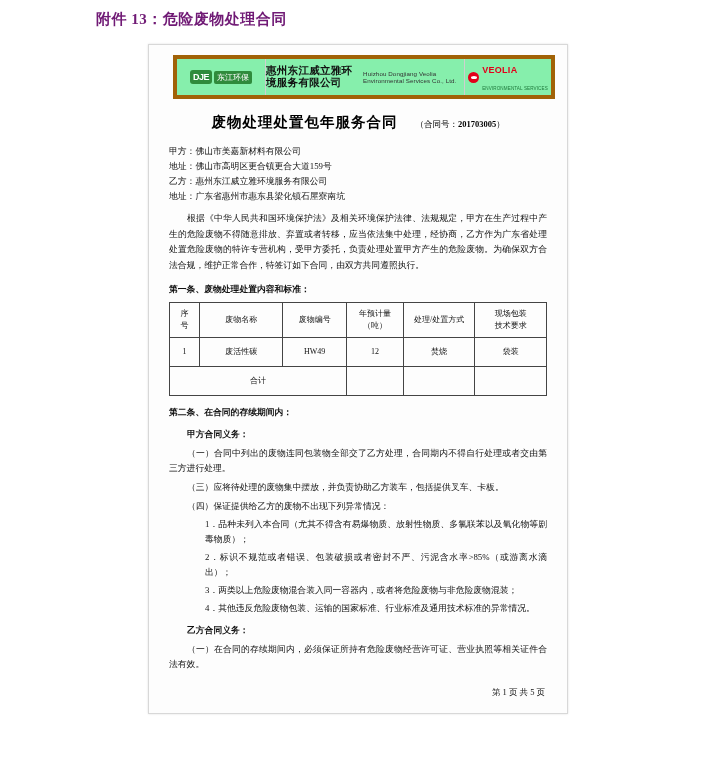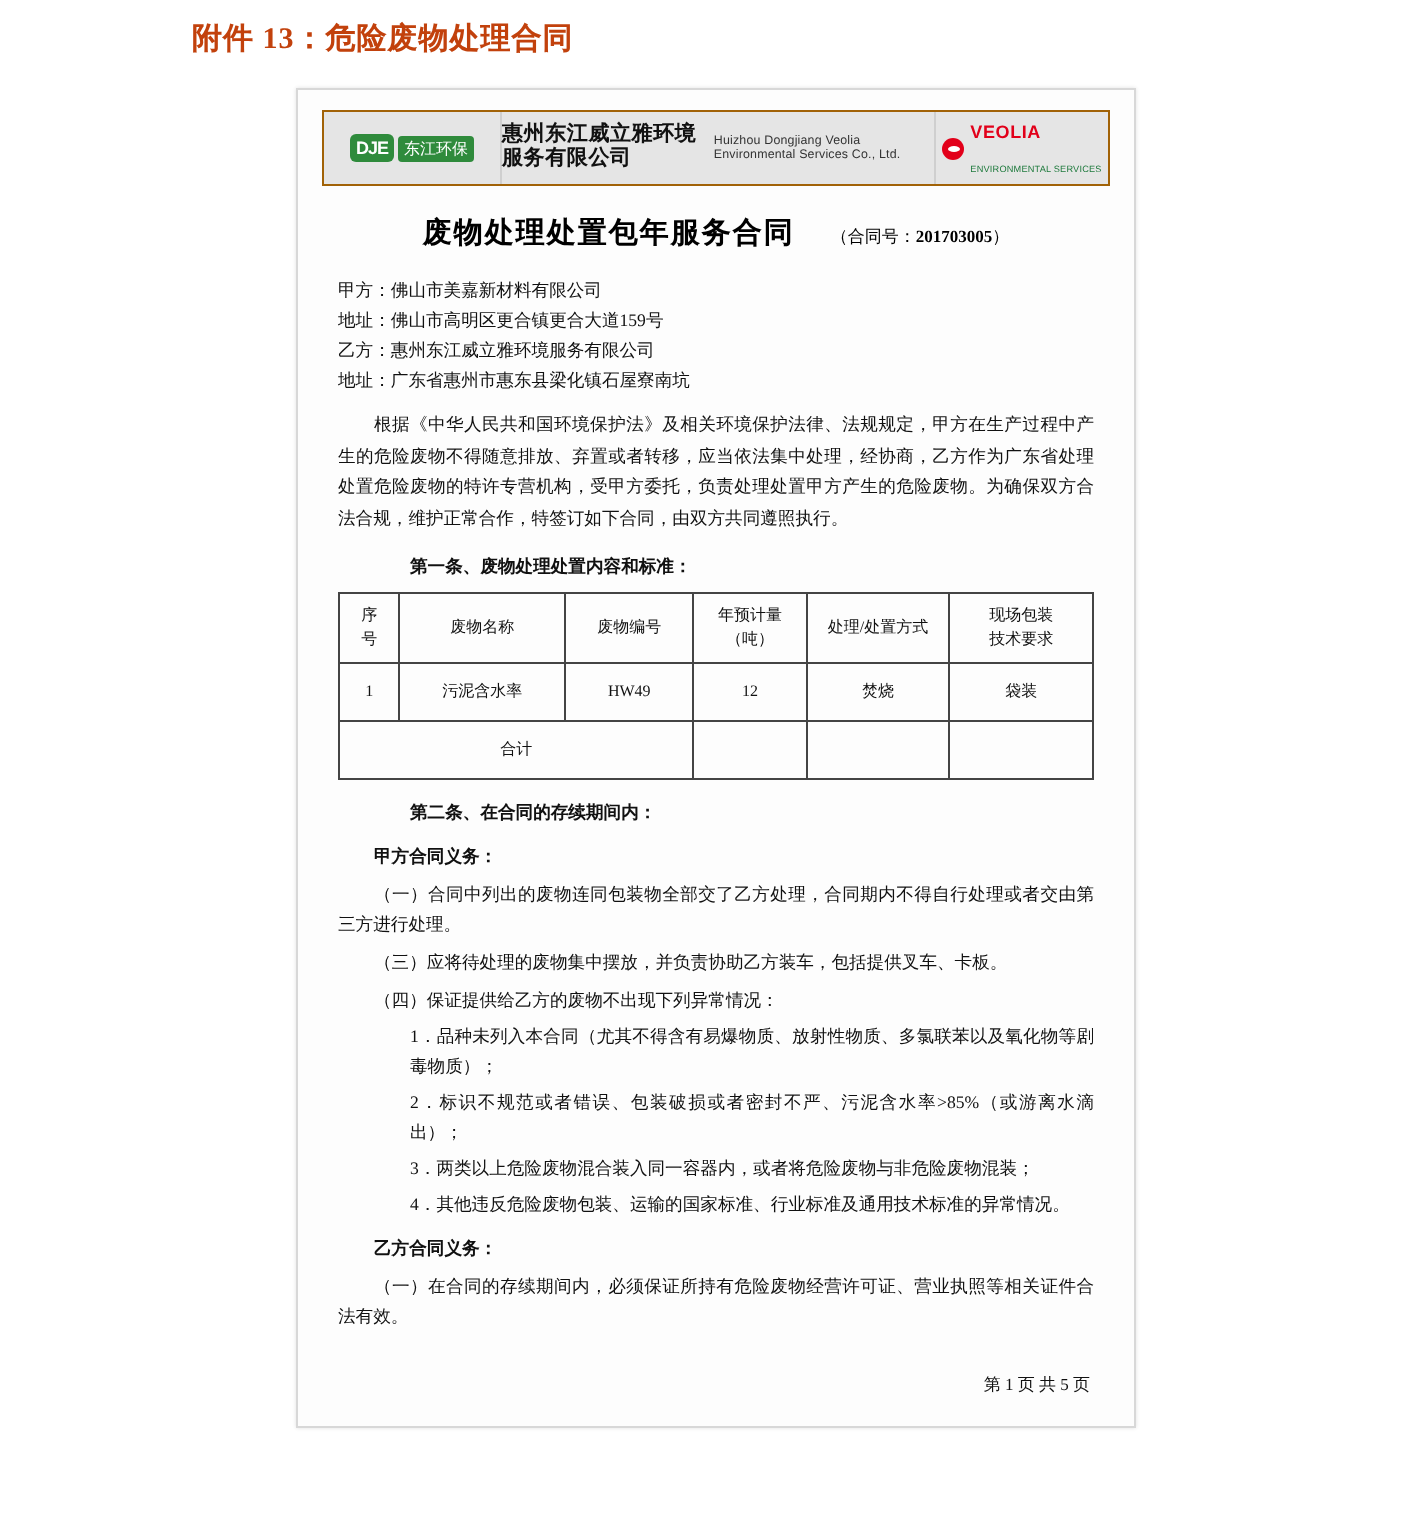--- a/index.html
+++ b/index.html
@@ -16,42 +16,42 @@
     height: 763px;
     background: #ffffff;
     overflow: hidden;
   }
   .attachment-title {
     position: absolute;
     left: 96px;
     top: 10px;
     font-size: 15px;
     font-weight: bold;
-    color: #c2410c;
+    color: #701a75;
     letter-spacing: 0.5px;
   }
   .doc-sheet {
     position: absolute;
     left: 148px;
     top: 44px;
     width: 418px;
     height: 668px;
     background: #fdfdfd;
     border: 1px solid #d8d8d8;
     box-shadow: 0 0 2px rgba(0,0,0,0.12);
   }
   
   .letterhead {
     position: relative;
-    margin: 10px 12px 0 12px;
+    margin: 10px 12px 0 24px;
     height: 36px;
-    border: 1px solid #a16207;
+    border: 4px solid #a16207;
     display: flex;
     align-items: stretch;
-    background: #e5e5e5;
+    background: #86efac;
   }
   .lh-left {
     width: 88px;
     display: flex;
     align-items: center;
     justify-content: center;
     border-right: 1px solid #cfcfcf;
   }
   .djc-logo {
     display: flex;
@@ -169,21 +169,20 @@
   .para {
     margin-top: 7px;
     text-align: justify;
     text-indent: 18px;
     line-height: 15.5px;
   }
   .section-head {
     margin-top: 9px;
     font-weight: bold;
     font-size: 8.8px;
-    margin-left: 36px;
   }
   
   table.waste {
     margin-top: 5px;
     width: 100%;
     border-collapse: collapse;
     font-size: 8px;
   }
   table.waste th, table.waste td {
     border: 1px solid #444;
@@ -288,21 +287,21 @@
             </th>
             <th style="width:19%">处理/处置方式</th>
             <th style="width:19%">
               <span>现场包装</span><br><span>技术要求</span>
             </th>
           </tr>
         </thead>
         <tbody>
           <tr>
             <td>1</td>
-            <td>污泥含水率</td>
+            <td>废活性碳</td>
             <td>HW49</td>
             <td>12</td>
             <td>焚烧</td>
             <td>袋装</td>
           </tr>
           <tr class="total-row">
             <td colspan="3">合计</td>
             <td></td>
             <td></td>
             <td></td>

